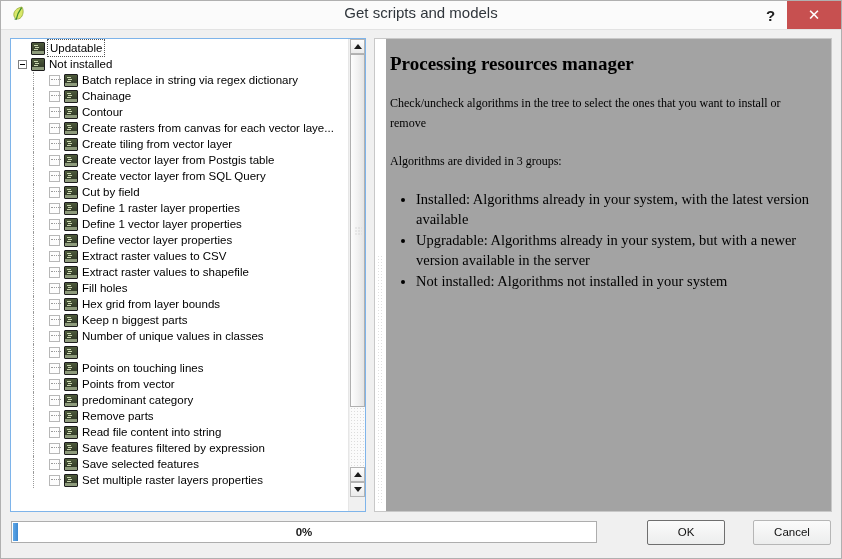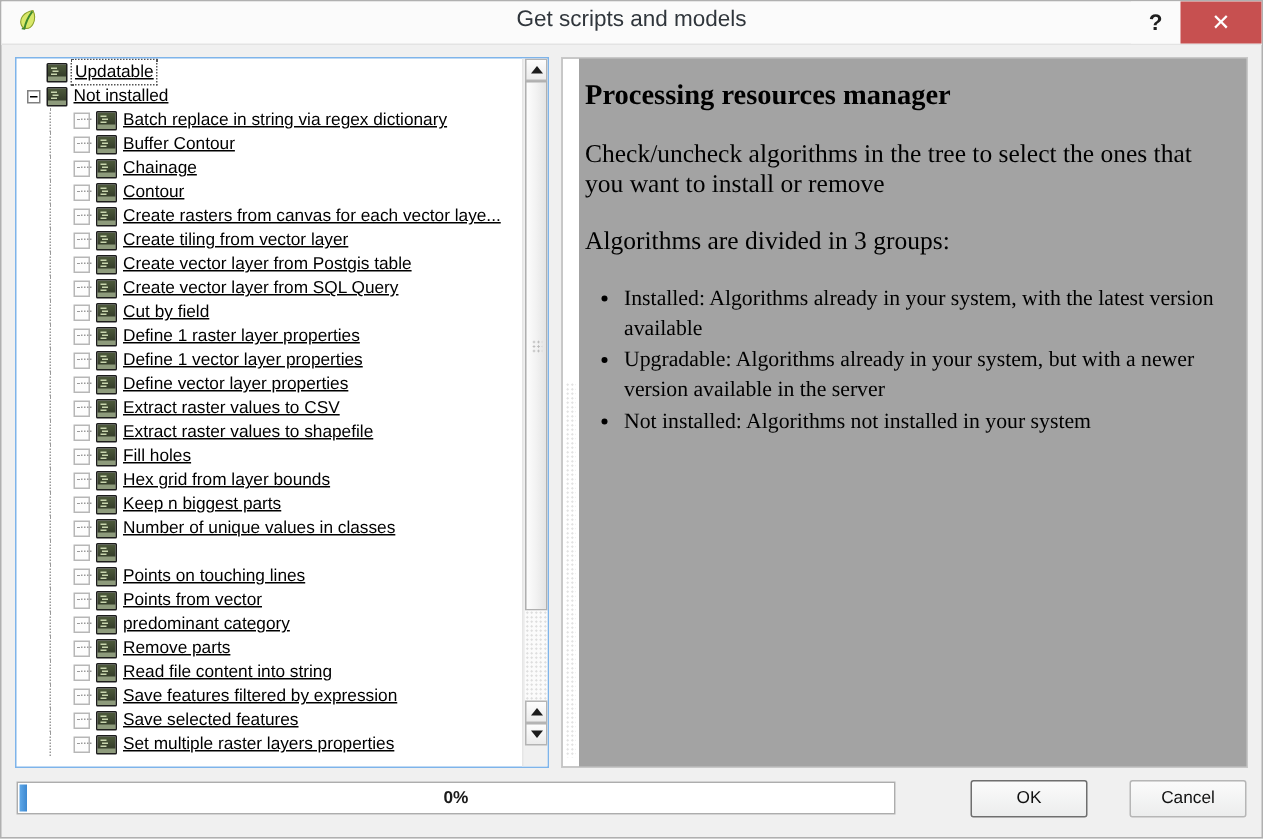--- a/index.html
+++ b/index.html
@@ -189,21 +189,21 @@
     background: #c9d6ae;
     box-shadow: 1px 2px 0 #c9d6ae, 0 4px 0 #c9d6ae;
   }
   .script-icon:after {
     content: "";
     position: absolute;
     left: 0; right: 0; bottom: 0;
     height: 3px;
     background: #8e9b7c;
   }
-  .row-label { line-height: 16px; text-decoration: underline; }
+  .row-label { line-height: 16px; }
   .focus-rect {
     border: 1px dotted #555;
     padding: 0 2px;
     margin-left: -2px;
   }
   
   .tree-scrollbar {
     width: 17px;
     flex: 0 0 17px;
     background: #f0f0f0;
@@ -294,21 +294,21 @@
     color: #000;
     overflow: hidden;
   }
   .info-title {
     font-size: 19px;
     font-weight: bold;
     margin: 4px 0 18px 0;
     font-family: "Liberation Serif", serif;
   }
   .info-para {
-    font-size: 17px;
+    font-size: 12px;
     line-height: 20px;
     margin: 0 0 18px 0;
   }
   .info-list {
     margin: 0;
     padding-left: 26px;
     font-size: 14.5px;
     line-height: 20px;
   }
   .info-list li {
@@ -411,27 +411,20 @@
             <span class="dots"></span>
             <span class="script-icon"></span>
             <span class="row-label">Not installed</span>
           </div>
           <div class="tree-row indent-2">
             <span class="vline"></span>
             <span class="dots2"></span>
             <span class="checkbox"></span>
             <span class="script-icon"></span>
             <span class="row-label">Batch replace in string via regex dictionary</span>
-          </div>
-          <div class="tree-row indent-2">
-            <span class="vline"></span>
-            <span class="dots2"></span>
-            <span class="checkbox"></span>
-            <span class="script-icon"></span>
-            <span class="row-label">Buffer Contour</span>
           </div>
           <div class="tree-row indent-2">
             <span class="vline"></span>
             <span class="dots2"></span>
             <span class="checkbox"></span>
             <span class="script-icon"></span>
             <span class="row-label">Chainage</span>
           </div>
           <div class="tree-row indent-2">
             <span class="vline"></span>

